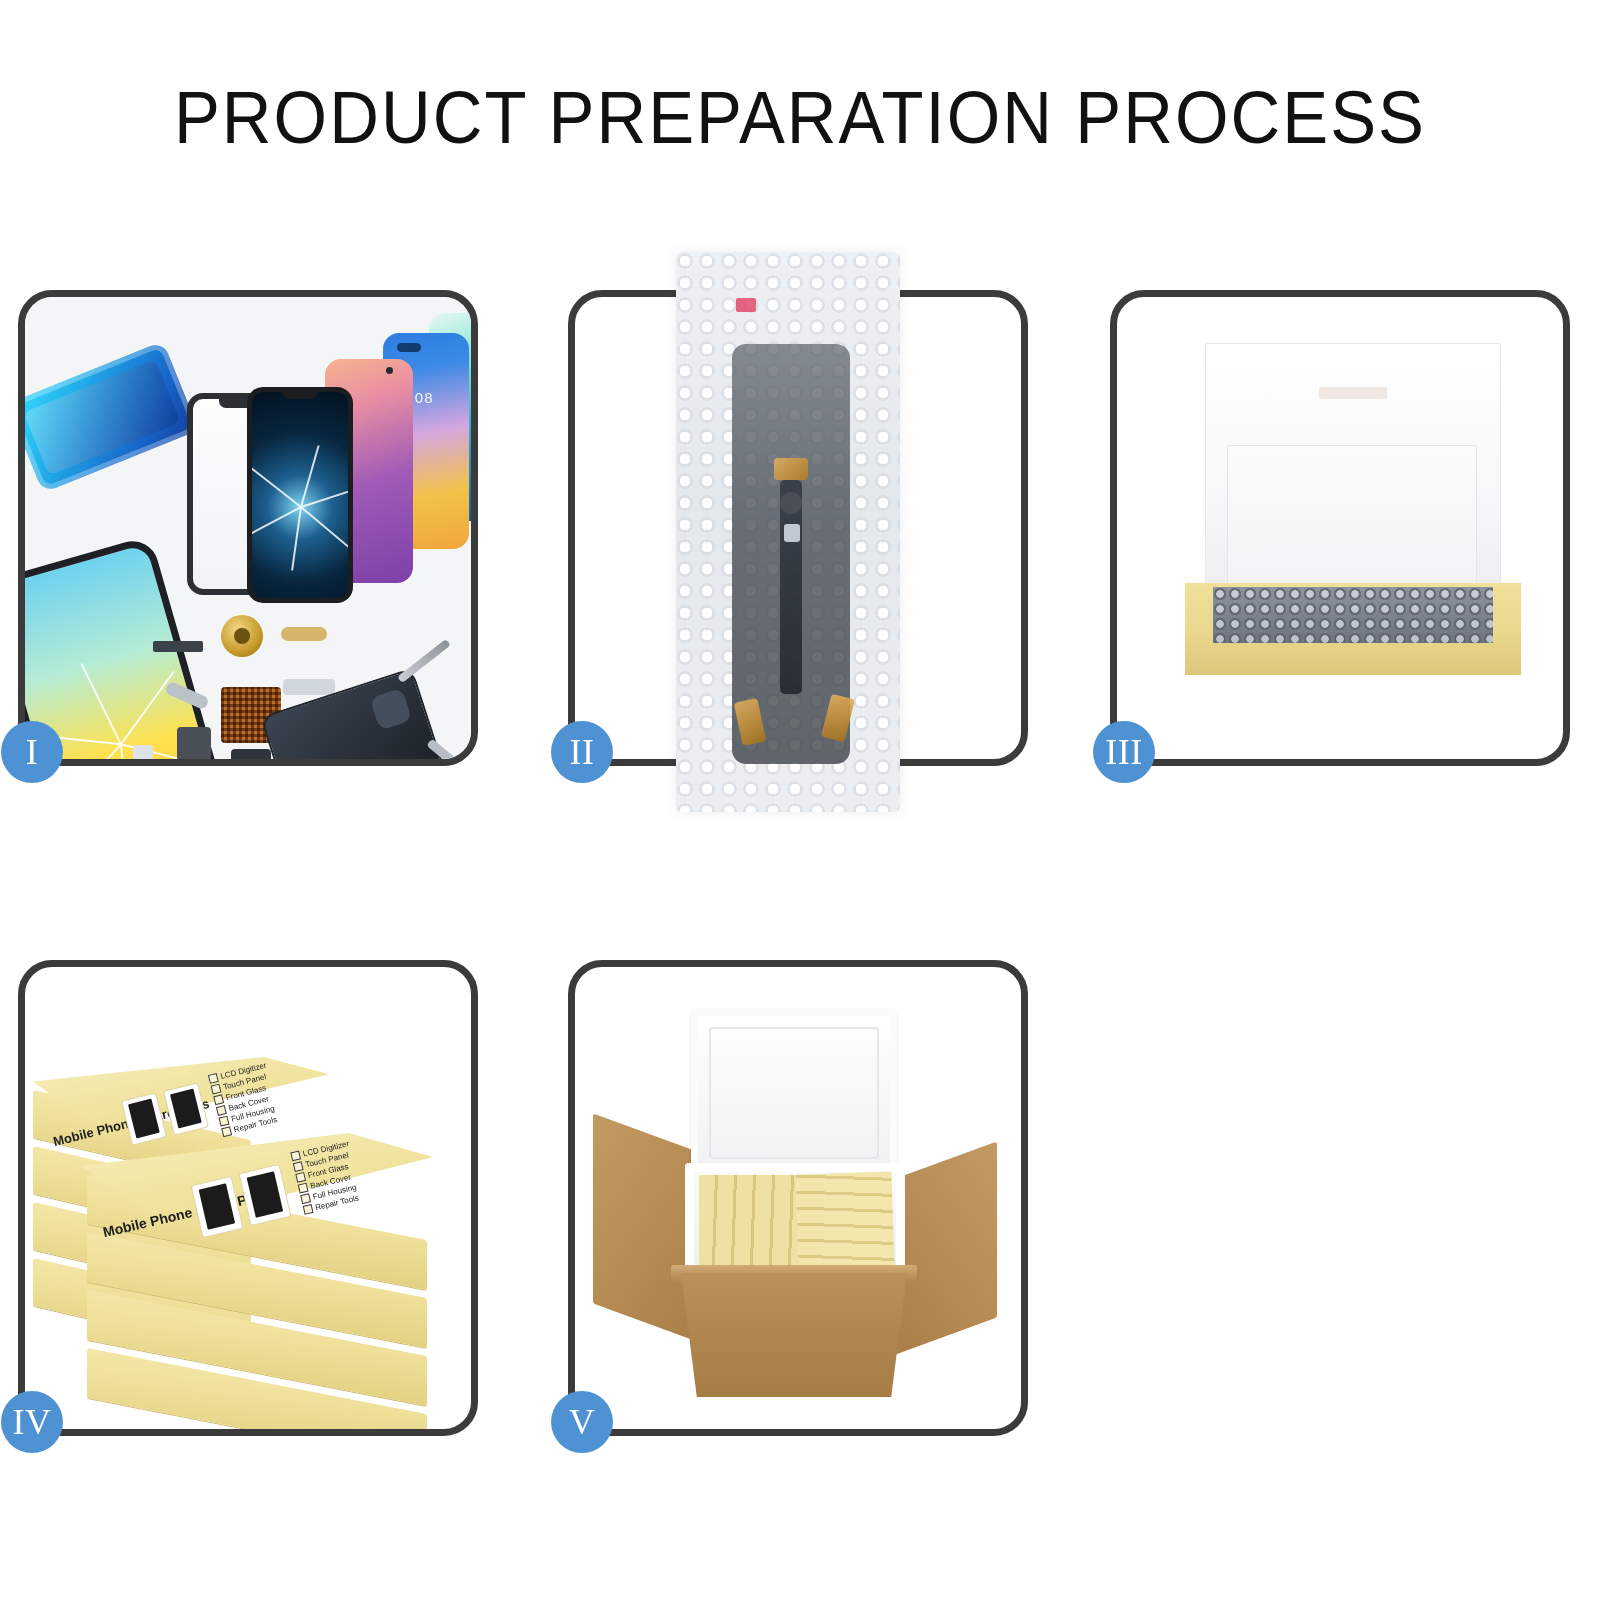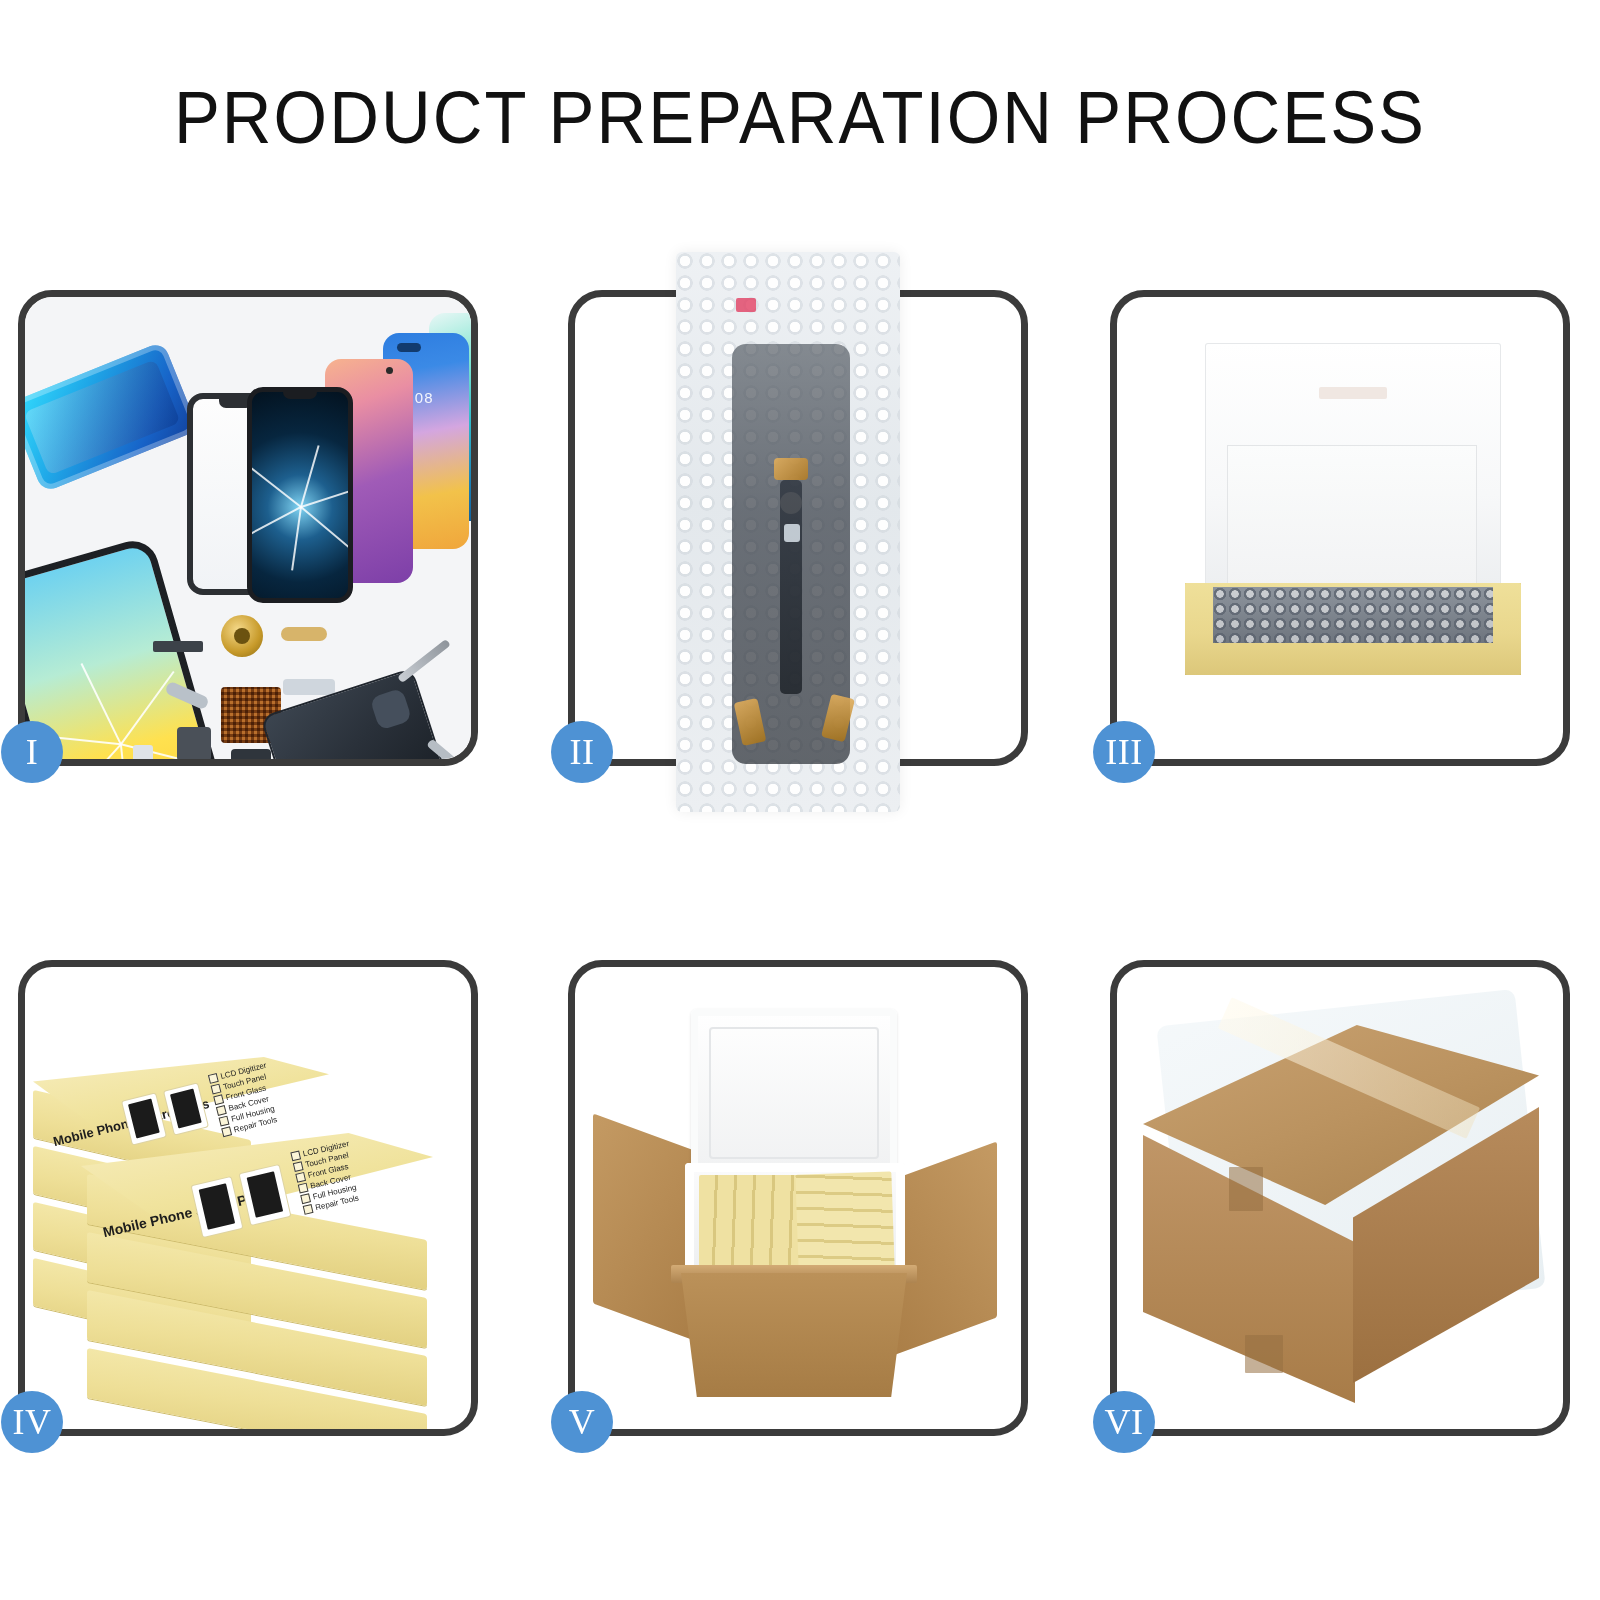--- a/index.html
+++ b/index.html
@@ -438,26 +438,14 @@
       <div class="foamlid"></div>
       <div class="foambody"></div>
       <div class="goldbars"></div>
       <div class="goldbars2"></div>
       <div class="c-rim"></div>
       <div class="c-front"></div>
     </div>
     <div class="badge">V</div>
   </div>
 
-  <div class="panel p6">
-    <div class="clipstage">
-      <div class="v-plastic"></div>
-      <div class="v-left"></div>
-      <div class="v-right"></div>
-      <div class="v-top"></div>
-      <div class="v-tape"></div>
-      <div class="v-tab" style="left:112px;top:200px;width:34px;height:44px;"></div>
-      <div class="v-tab" style="left:128px;top:368px;width:38px;height:38px;"></div>
-    </div>
-    <div class="badge">VI</div>
-  </div>
 
 </div>
 
 </body></html>

